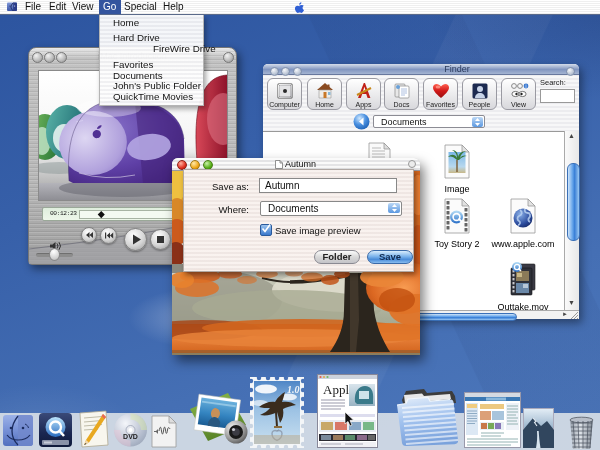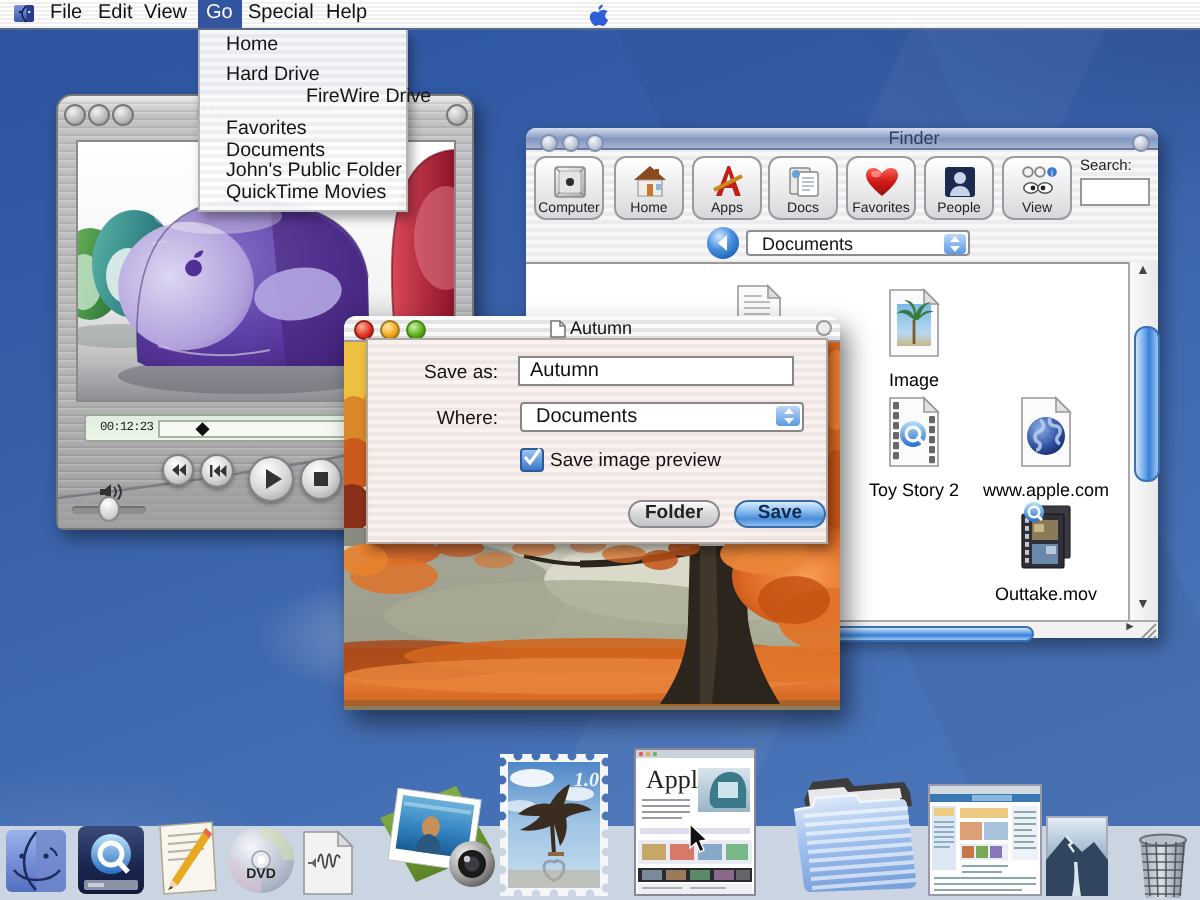--- a/index.html
+++ b/index.html
@@ -362,21 +362,21 @@
             <radialGradient id="gl1" cx="0.35" cy="0.3" r="0.9">
               <stop offset="0" stop-color="#8ab0e8"></stop>
               <stop offset="0.6" stop-color="#2a4a9c"></stop>
               <stop offset="1" stop-color="#101c50"></stop>
             </radialGradient>
           </defs>
           <path d="M12 12c3 2 2 5-1 6-2 1-2 4 0 5s1 4-1 4M17 11c-1 3 1 4 3 4s3 3 1 5c-1 1-1 3 1 4" stroke="#b8d0f0" stroke-width="1.8" fill="none" opacity="0.85"></path>
         </svg>
       <div class="lbl">www.apple.com</div>
     </div>
-    <div class="ficon" style="left:228px;top:118px;">
+    <div class="ficon" style="left:228px;top:129px;">
       <svg width="30" height="36" viewBox="0 0 30 36">
           <rect x="6" y="3" width="21" height="26" rx="1" fill="#3a3a44" stroke="#222" stroke-width="0.6"></rect>
           <rect x="3" y="7" width="21" height="27" rx="1" fill="#2e3038" stroke="#15151a" stroke-width="0.6"></rect>
           <g fill="#c8c8cc">
             <rect x="4.5" y="9" width="2" height="2.4"></rect>
             <rect x="4.5" y="13" width="2" height="2.4"></rect>
             <rect x="4.5" y="17" width="2" height="2.4"></rect>
             <rect x="4.5" y="21" width="2" height="2.4"></rect>
             <rect x="4.5" y="25" width="2" height="2.4"></rect>
             <rect x="4.5" y="29" width="2" height="2.4"></rect>

